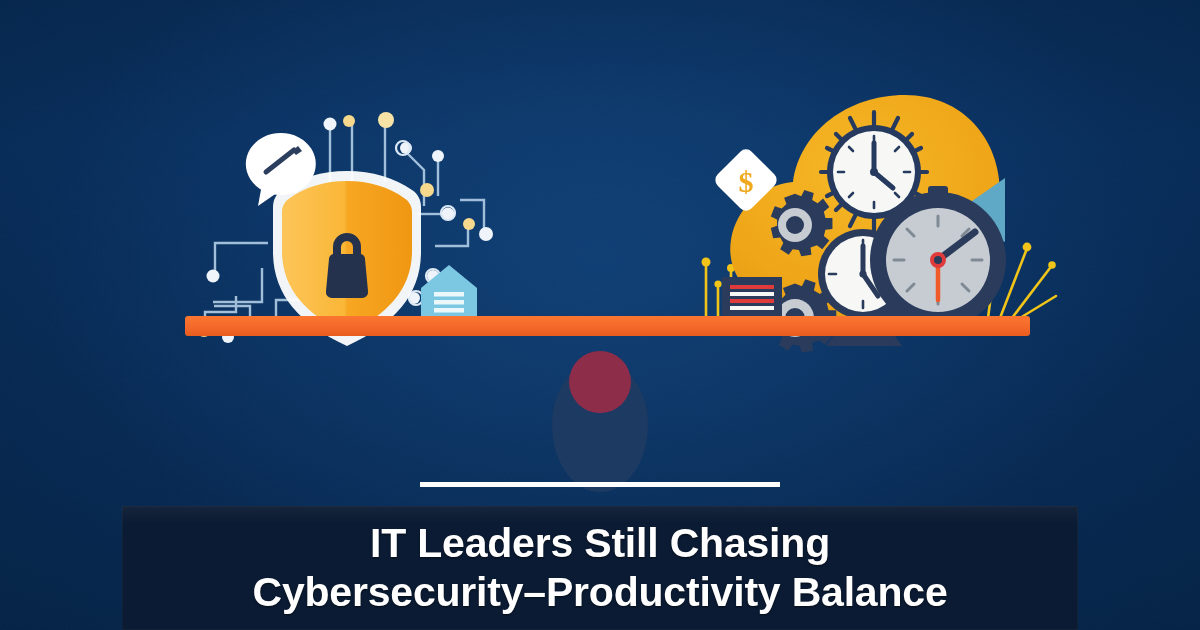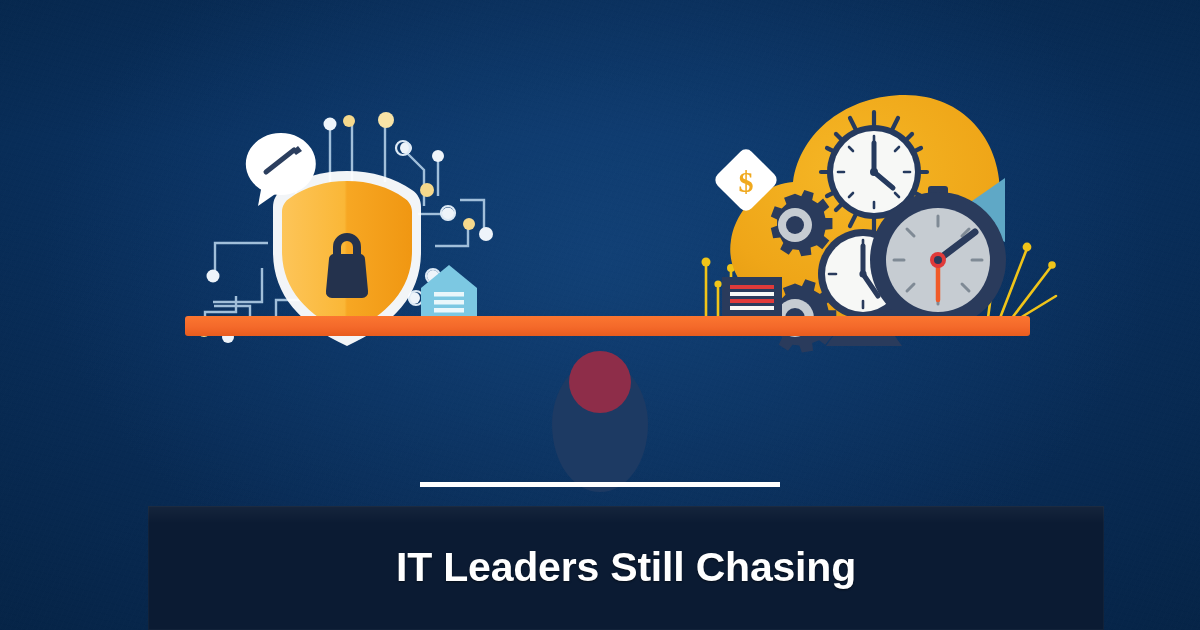--- a/index.html
+++ b/index.html
@@ -55,21 +55,20 @@
   }
   .title-bar {
     position: absolute;
     left: 122px;
     top: 506px;
     width: 956px;
     height: 124px;
     background: #0b1b33;
     box-shadow: 0 0 0 1px rgba(255,255,255,.03) inset;
     overflow: hidden;
-    margin-left: 26px;
   }
   .title-bar::before {
     content: "";
     position: absolute;
     inset: 0;
     background: linear-gradient(180deg, rgba(255,255,255,.045) 0%, rgba(255,255,255,0) 14%);
     pointer-events: none;
   }
   .title-text {
     position: absolute;
@@ -357,16 +356,17 @@
 
       </g>
     </svg>
   </div>
 
   <div class="rule"></div>
 
   <div class="title-bar">
     <div class="title-text">
       <span class="title-line">IT Leaders Still Chasing</span>
+      <span class="title-line">Cybersecurity–Productivity Balance</span>
     </div>
   </div>
 
 </div>
 
 </body></html>

